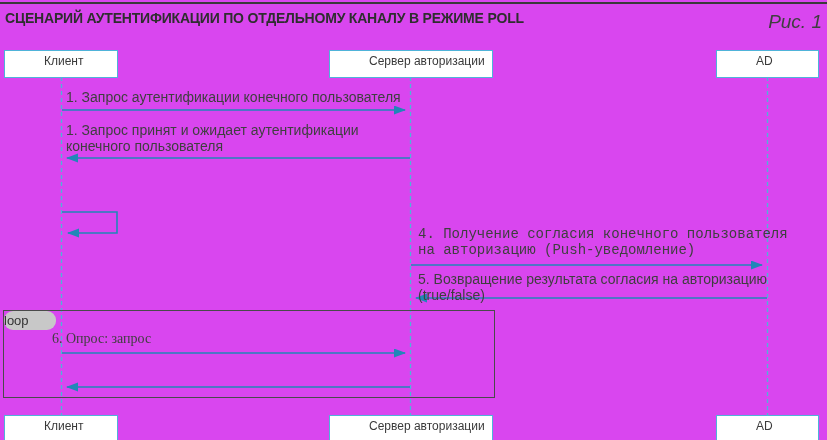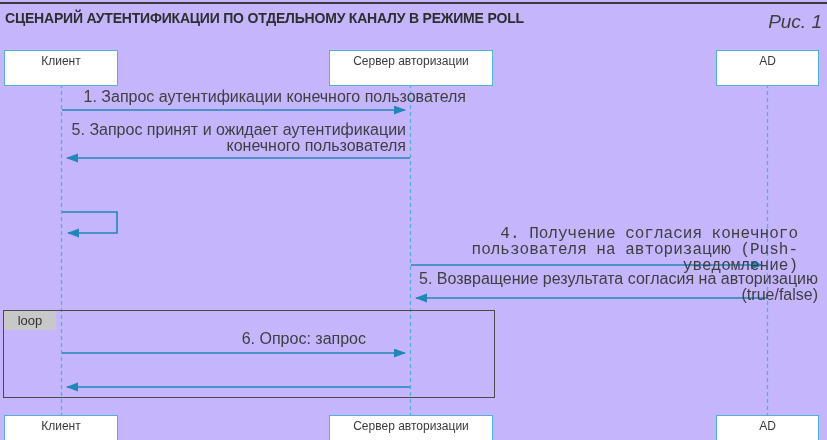--- a/index.html
+++ b/index.html
@@ -1,45 +1,45 @@
 <!DOCTYPE html>
 <html style="--accent: #4fb3d9; --lifeline: #4fb3d9; --arrow: #2187b8; --text: #3f3f3f; --frame: #4a4a4a; --looptab: #c8c8c8; --rule: #3a3a3a;"><head>
 <meta charset="utf-8">
 <style>
   html,body{margin:0;padding:0;background:#fff;}
   .stage{
-    position:relative;width:827px;height:440px;background:#c4b5fd;overflow:hidden;
+    position:relative;width:827px;height:440px;background:#d946ef;overflow:hidden;
     font-family:"Liberation Sans","DejaVu Sans",sans-serif;color:var(--text,#3f3f3f);
   }
   .top-rule{position:absolute;left:0;top:2px;width:827px;height:2px;background:var(--rule,#3a3a3a);}
   .title{
     position:absolute;left:5px;top:10px;width:640px;
     font-size:14px;font-weight:700;letter-spacing:-0.2px;color:#2e2e2e;white-space:nowrap;
   }
   .fig-caption{
     position:absolute;right:5px;top:11px;font-size:19px;font-style:italic;color:#3f3f3f;
   }
   .lines{position:absolute;left:0;top:0;z-index:1;}
   .lifeline{stroke:var(--lifeline,#4fb3d9);stroke-width:1.3;stroke-dasharray:4 3;fill:none;}
   .arrow{stroke:var(--arrow,#2187b8);stroke-width:1.6;fill:none;}
   .arrowhead{fill:var(--arrow,#2187b8);}
   .actor{
-    position:absolute;height:36px;line-height:20px;box-sizing:border-box;z-index:3;
-    border:1px solid var(--accent,#4fb3d9);background:#fff;text-align:center;font-size:12px;color:#3a3a3a;
+    position:absolute;height:28px;line-height:20px;box-sizing:border-box;z-index:3;
+    border:1px solid var(--accent,#4fb3d9);background:#fff;text-align:left;font-size:12px;color:#3a3a3a;padding-left:39px;
   }
   .msg{
-    position:absolute;z-index:2;font-size:16px;line-height:16px;color:var(--text,#3f3f3f);text-align:right;
+    position:absolute;z-index:2;font-size:14px;line-height:16px;color:var(--text,#3f3f3f);
   }
   .loop-frame{
     position:absolute;left:3px;top:310px;width:492px;height:88px;box-sizing:border-box;z-index:2;
     border:1.5px solid var(--frame,#4a4a4a);background:transparent;
   }
   .loop-tab{
     position:absolute;left:0;top:0;width:52px;height:19px;line-height:19px;
-    background:var(--looptab,#c8c8c8);color:#333;font-size:13px;text-align:center;
+    background:var(--looptab,#c8c8c8);color:#333;font-size:13px;text-align:left;border-radius:9px;
   }
 </style>
 </head>
 <body>
 
 <div class="stage">
 
   <div class="top-rule"></div>
   <div class="title">СЦЕНАРИЙ АУТЕНТИФИКАЦИИ ПО ОТДЕЛЬНОМУ КАНАЛУ В РЕЖИМЕ POLL</div>
   <div class="fig-caption">Рис. 1</div>
@@ -70,18 +70,18 @@
 
   <div class="actor" style="left:4px;top:50px;width:114px;">Клиент</div>
   <div class="actor" style="left:329px;top:50px;width:164px;">Сервер авторизации</div>
   <div class="actor" style="left:716px;top:50px;width:103px;">AD</div>
 
   <div class="actor" style="left:4px;top:415px;width:114px;">Клиент</div>
   <div class="actor" style="left:329px;top:415px;width:164px;">Сервер авторизации</div>
   <div class="actor" style="left:716px;top:415px;width:103px;">AD</div>
 
   <div class="msg" style="left:66px;top:89px;width:400px;">1. Запрос аутентификации конечного пользователя</div>
-  <div class="msg" style="left:66px;top:122px;width:340px;">5. Запрос принят и ожидает аутентификации конечного пользователя</div>
+  <div class="msg" style="left:66px;top:122px;width:340px;">1. Запрос принят и ожидает аутентификации конечного пользователя</div>
   <div class="msg" style="left:418px;top:226px;width:380px;font-family:Liberation Mono, monospace;">4. Получение согласия конечного пользователя на авторизацию (Push-уведомление)</div>
   <div class="msg" style="left:418px;top:271px;width:400px;">5. Возвращение результата согласия на авторизацию (true/false)</div>
-  <div class="msg" style="left:66px;top:331px;width:300px;">6. Опрос: запрос</div>
+  <div class="msg" style="left:52px;top:331px;width:300px;font-family:Liberation Serif, serif;">6. Опрос: запрос</div>
 
 </div>
 
 </body></html>

